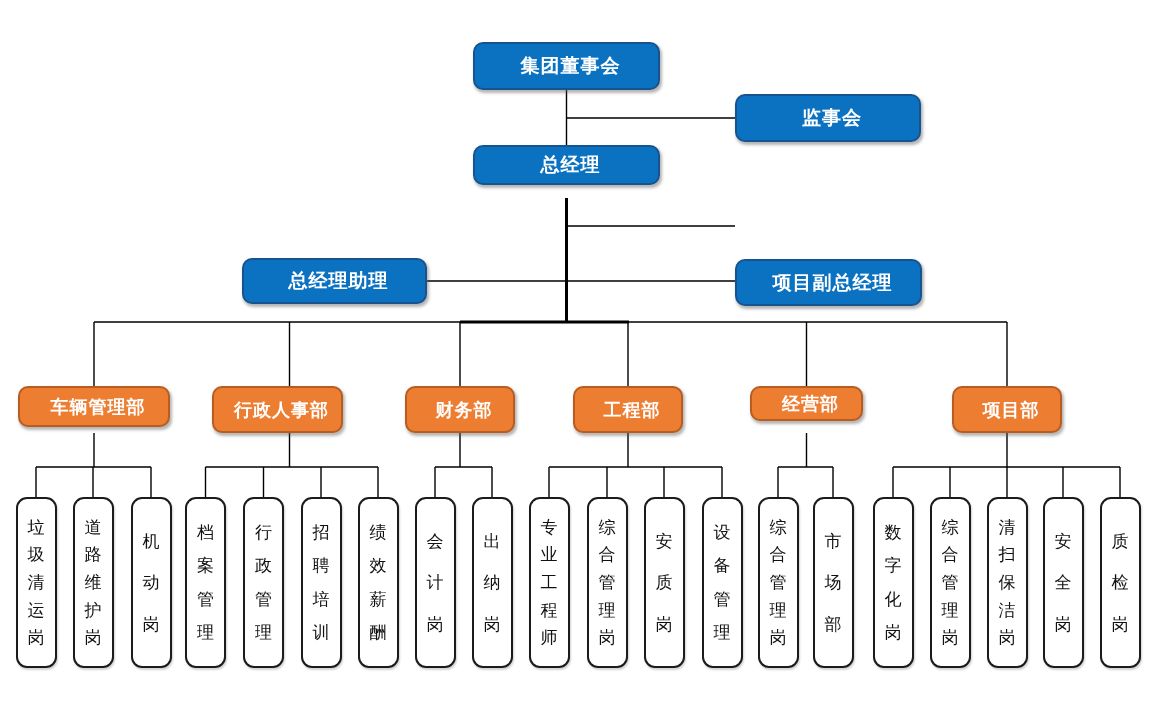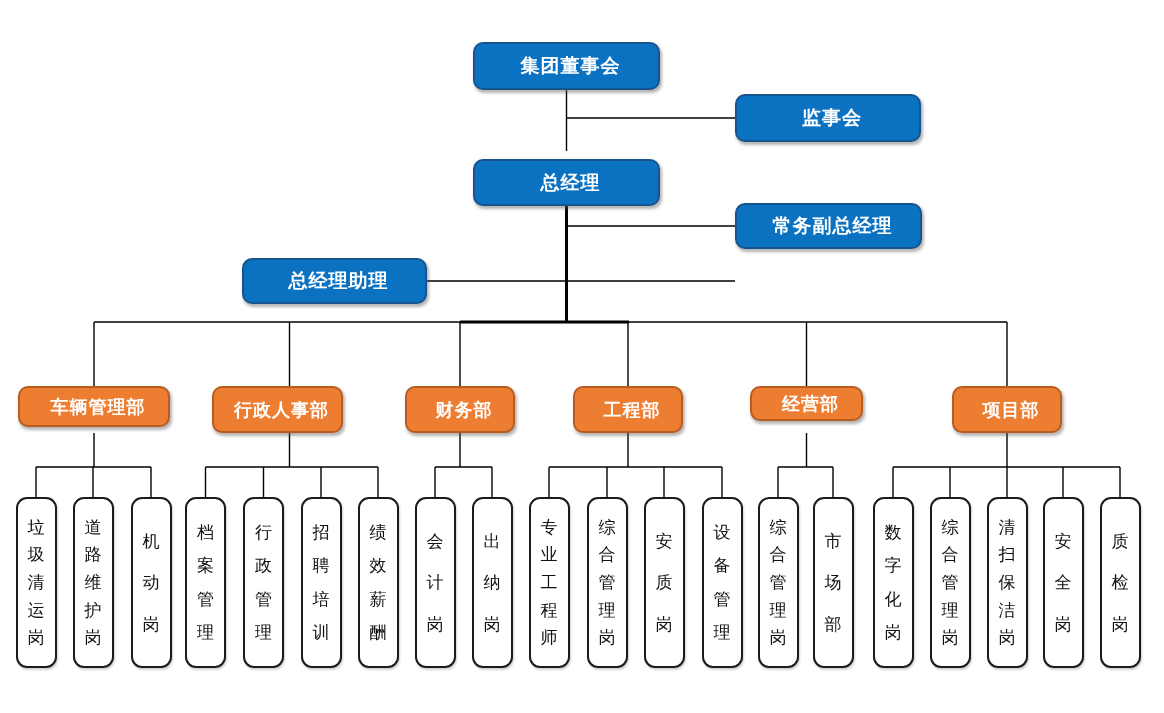--- a/index.html
+++ b/index.html
@@ -99,26 +99,26 @@
 
       <path d="M566.5 198 V322"></path>
       <path d="M460 322 H629"></path>
     </g>
   </svg>
 
   <div class="node blue" style="left:473px;top:42px;width:187px;height:48px">集团董事会</div>
 
   <div class="node blue" style="left:735px;top:94px;width:186px;height:48px">监事会</div>
 
-  <div class="node blue" style="left:473px;top:159px;width:187px;height:47px">总经理</div>
-
-  <div class="node blue" style="left:735px;top:203px;width:187px;height:46px">常务副总经理</div>
+  <div class="node blue" style="left:473px;top:145px;width:187px;height:40px">总经理</div>
+
 
   <div class="node blue" style="left:242px;top:258px;width:185px;height:46px">总经理助理</div>
 
+  <div class="node blue" style="left:735px;top:259px;width:187px;height:47px">项目副总经理</div>
 
   <div class="node orange" style="left:18px;top:386px;width:152px;height:41px">车辆管理部</div>
 
   <div class="node orange" style="left:212px;top:386px;width:131px;height:47px">行政人事部</div>
 
   <div class="node orange" style="left:405px;top:386px;width:110px;height:47px">财务部</div>
 
   <div class="node orange" style="left:573px;top:386px;width:110px;height:47px">工程部</div>
 
   <div class="node orange" style="left:750px;top:386px;width:113px;height:35px">经营部</div>

